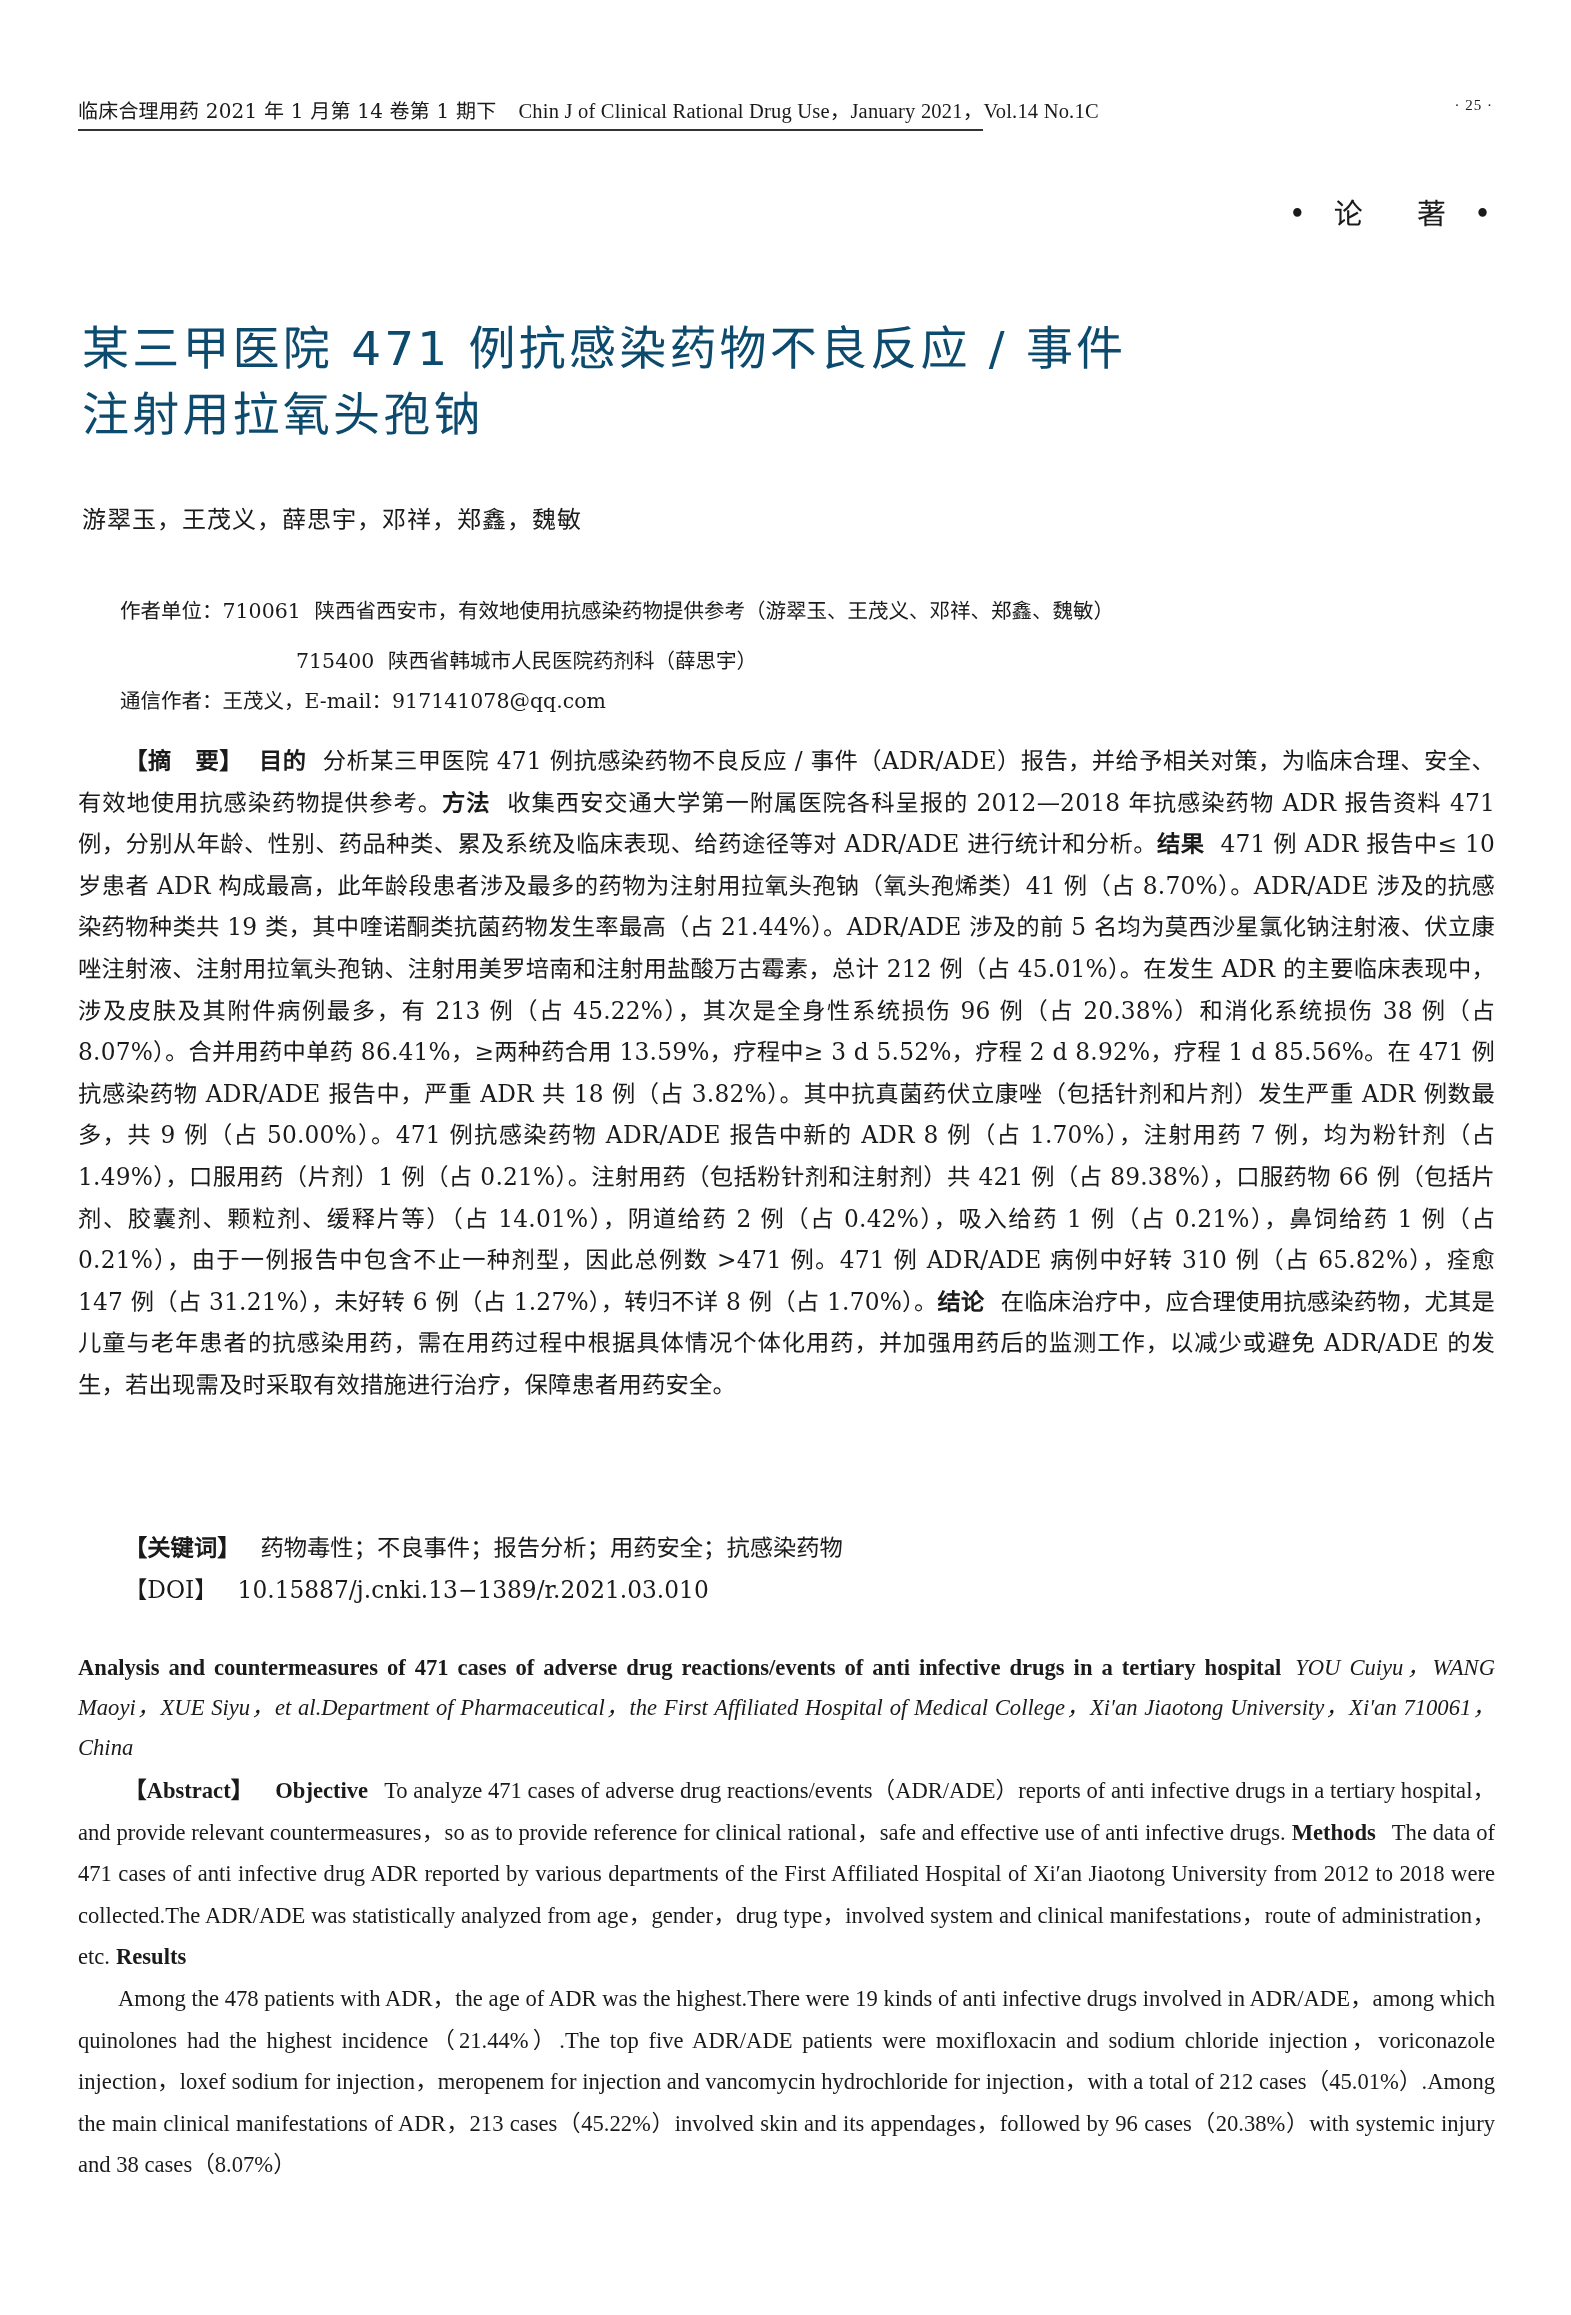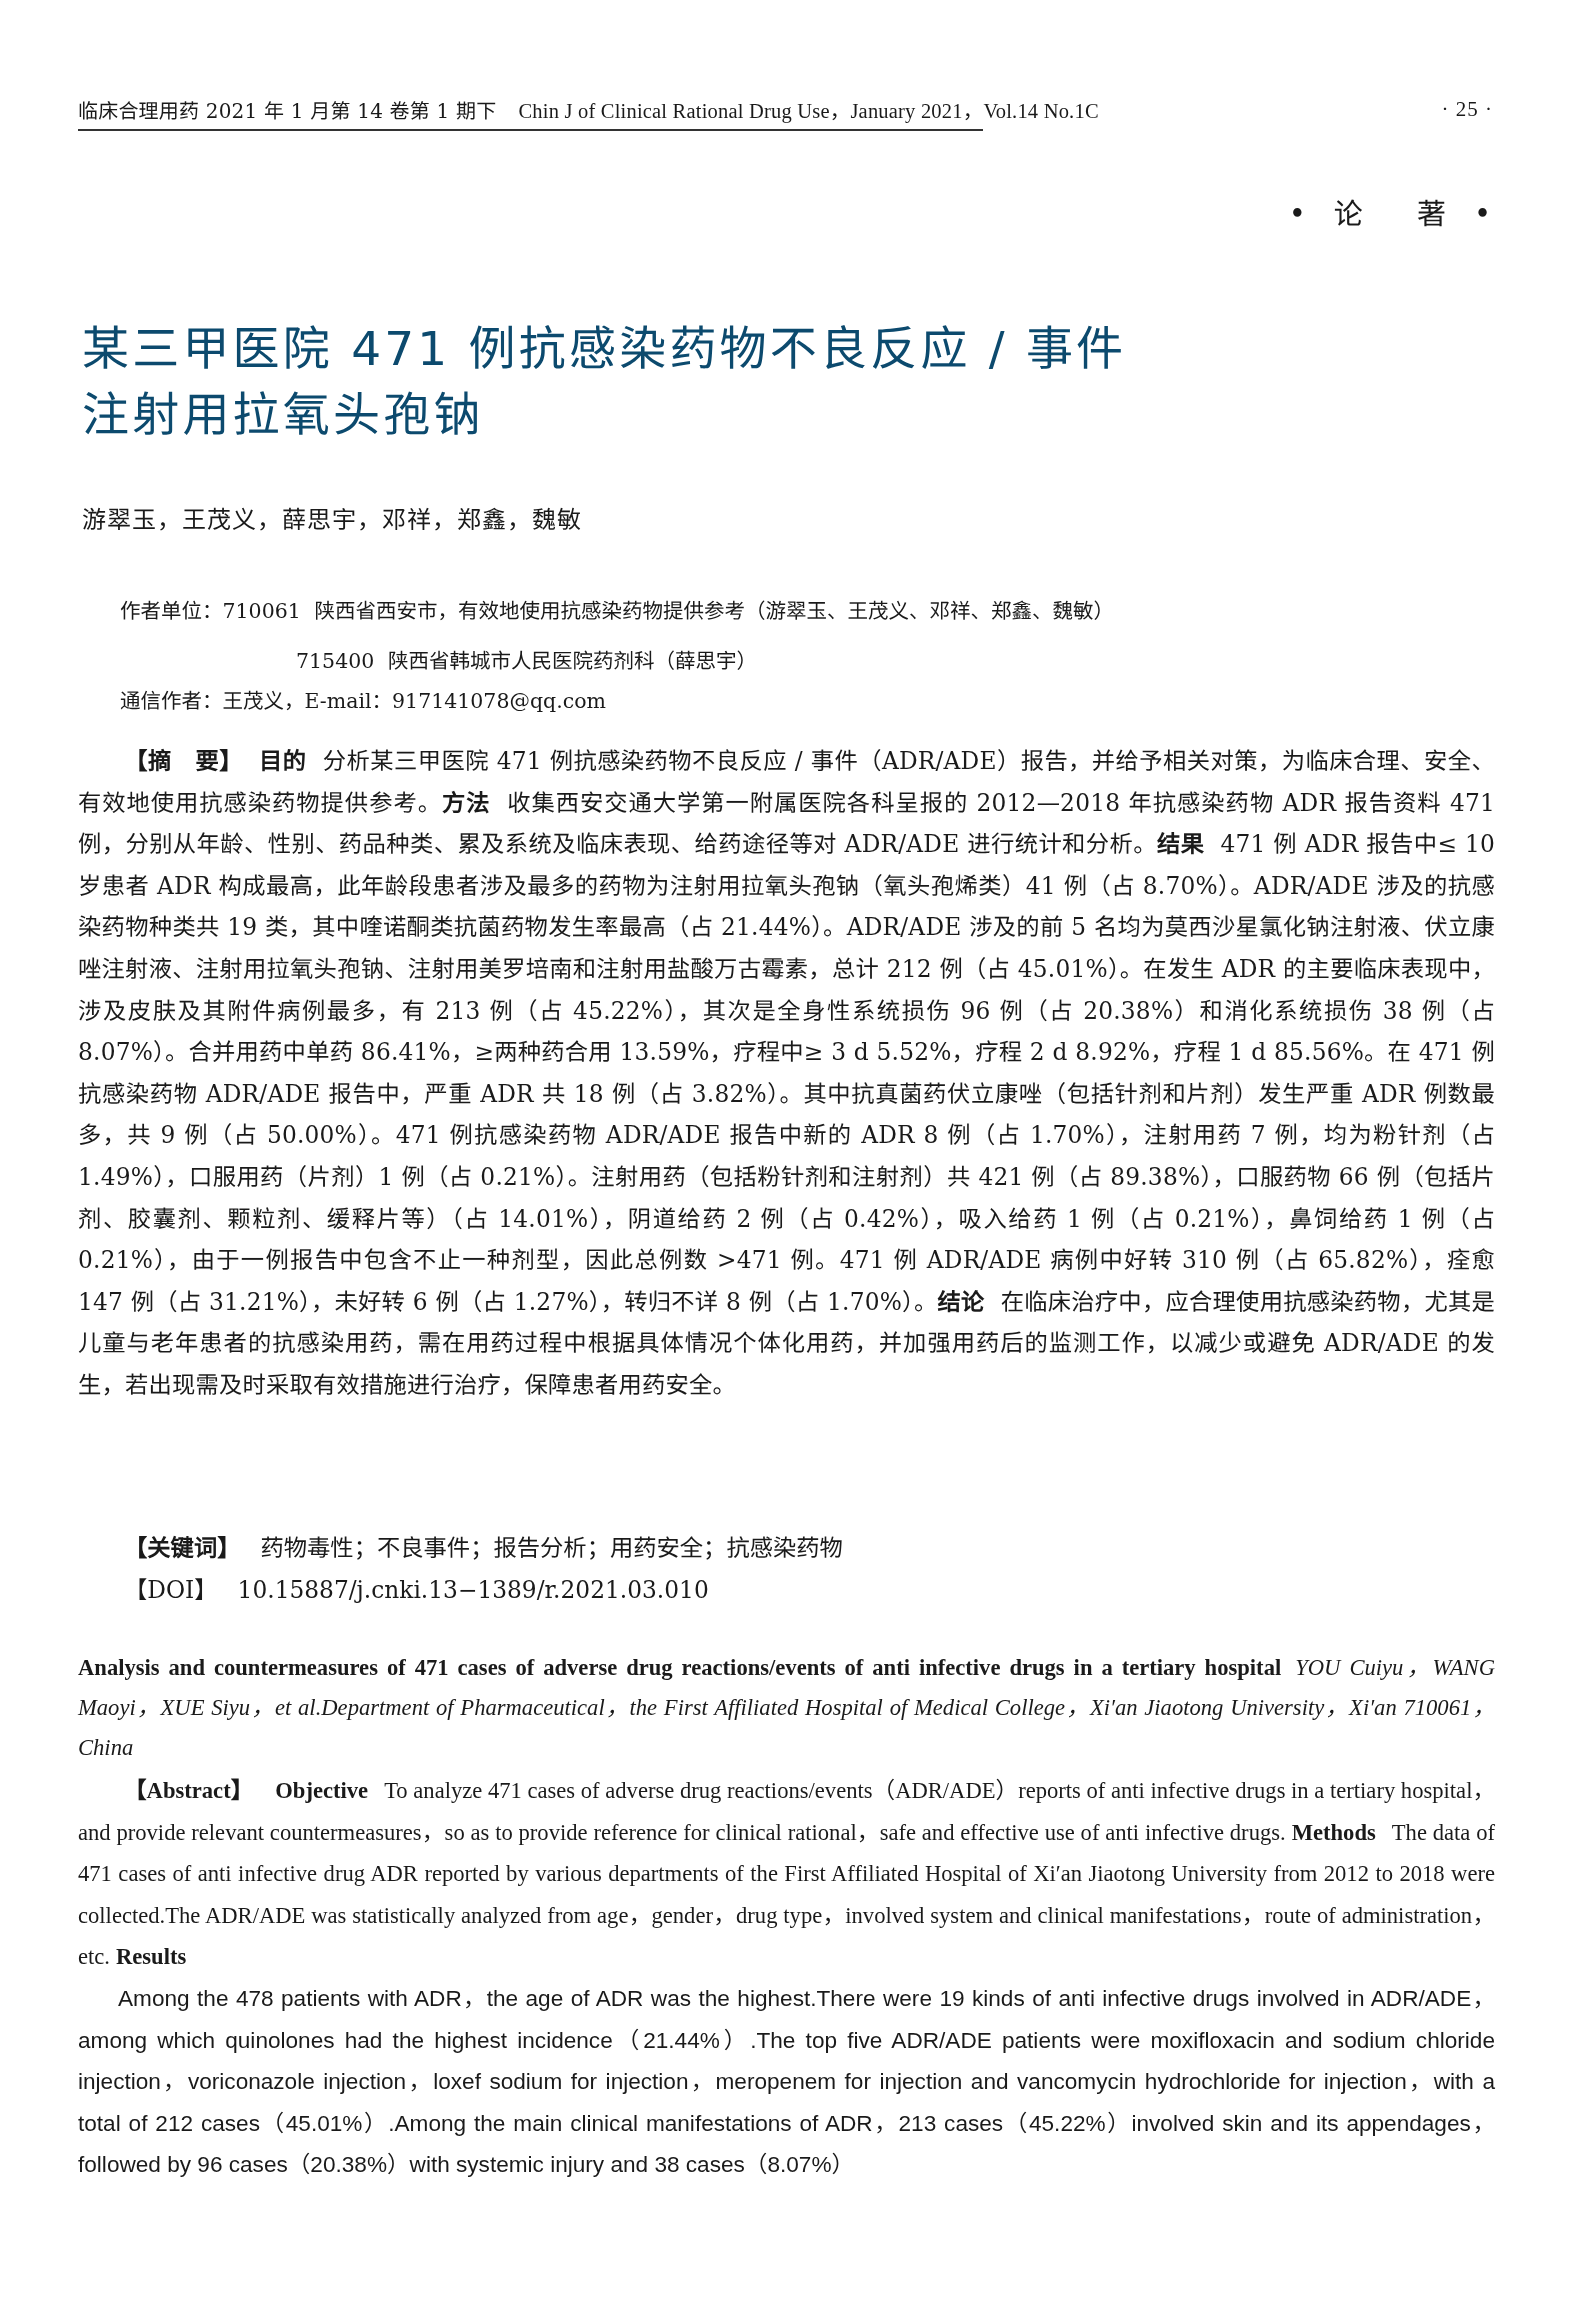--- a/index.html
+++ b/index.html
@@ -57,21 +57,21 @@
     left: 0;
     top: 33px;
     width: 905px;
     height: 1.6px;
     background: #333;
   }
   .rh-page {
     position: absolute;
     right: 0;
     top: 1px;
-    font-size: 21px;
+    font-size: 15px;
     letter-spacing: 1px;
     white-space: nowrap;
   }
 
   
   .section-marker {
     position: absolute;
     right: 78px;
     top: 190px;
     font-family: "DejaVu Serif", "Liberation Serif", serif;
@@ -191,21 +191,21 @@
   }
   .en-abstract .b { font-weight: bold; margin-left: 6px; }
   .en-abstract .indent { display: inline-block; width: 40px; }
   .en-abstract .gapsm { display: inline-block; width: 16px; }
 
   .en-results {
     position: absolute;
     left: 78px;
     top: 1978px;
     width: 1417px;
-    font-family: Liberation Sans, sans-serif;
+    font-family: Liberation Serif, serif;
     font-size: 22.6px;
     line-height: 41.5px;
     text-align: justify;
   }
   .en-results .indent { display: inline-block; width: 40px; }
 </style>
 </head>
 <body>
 
 <div class="page">

